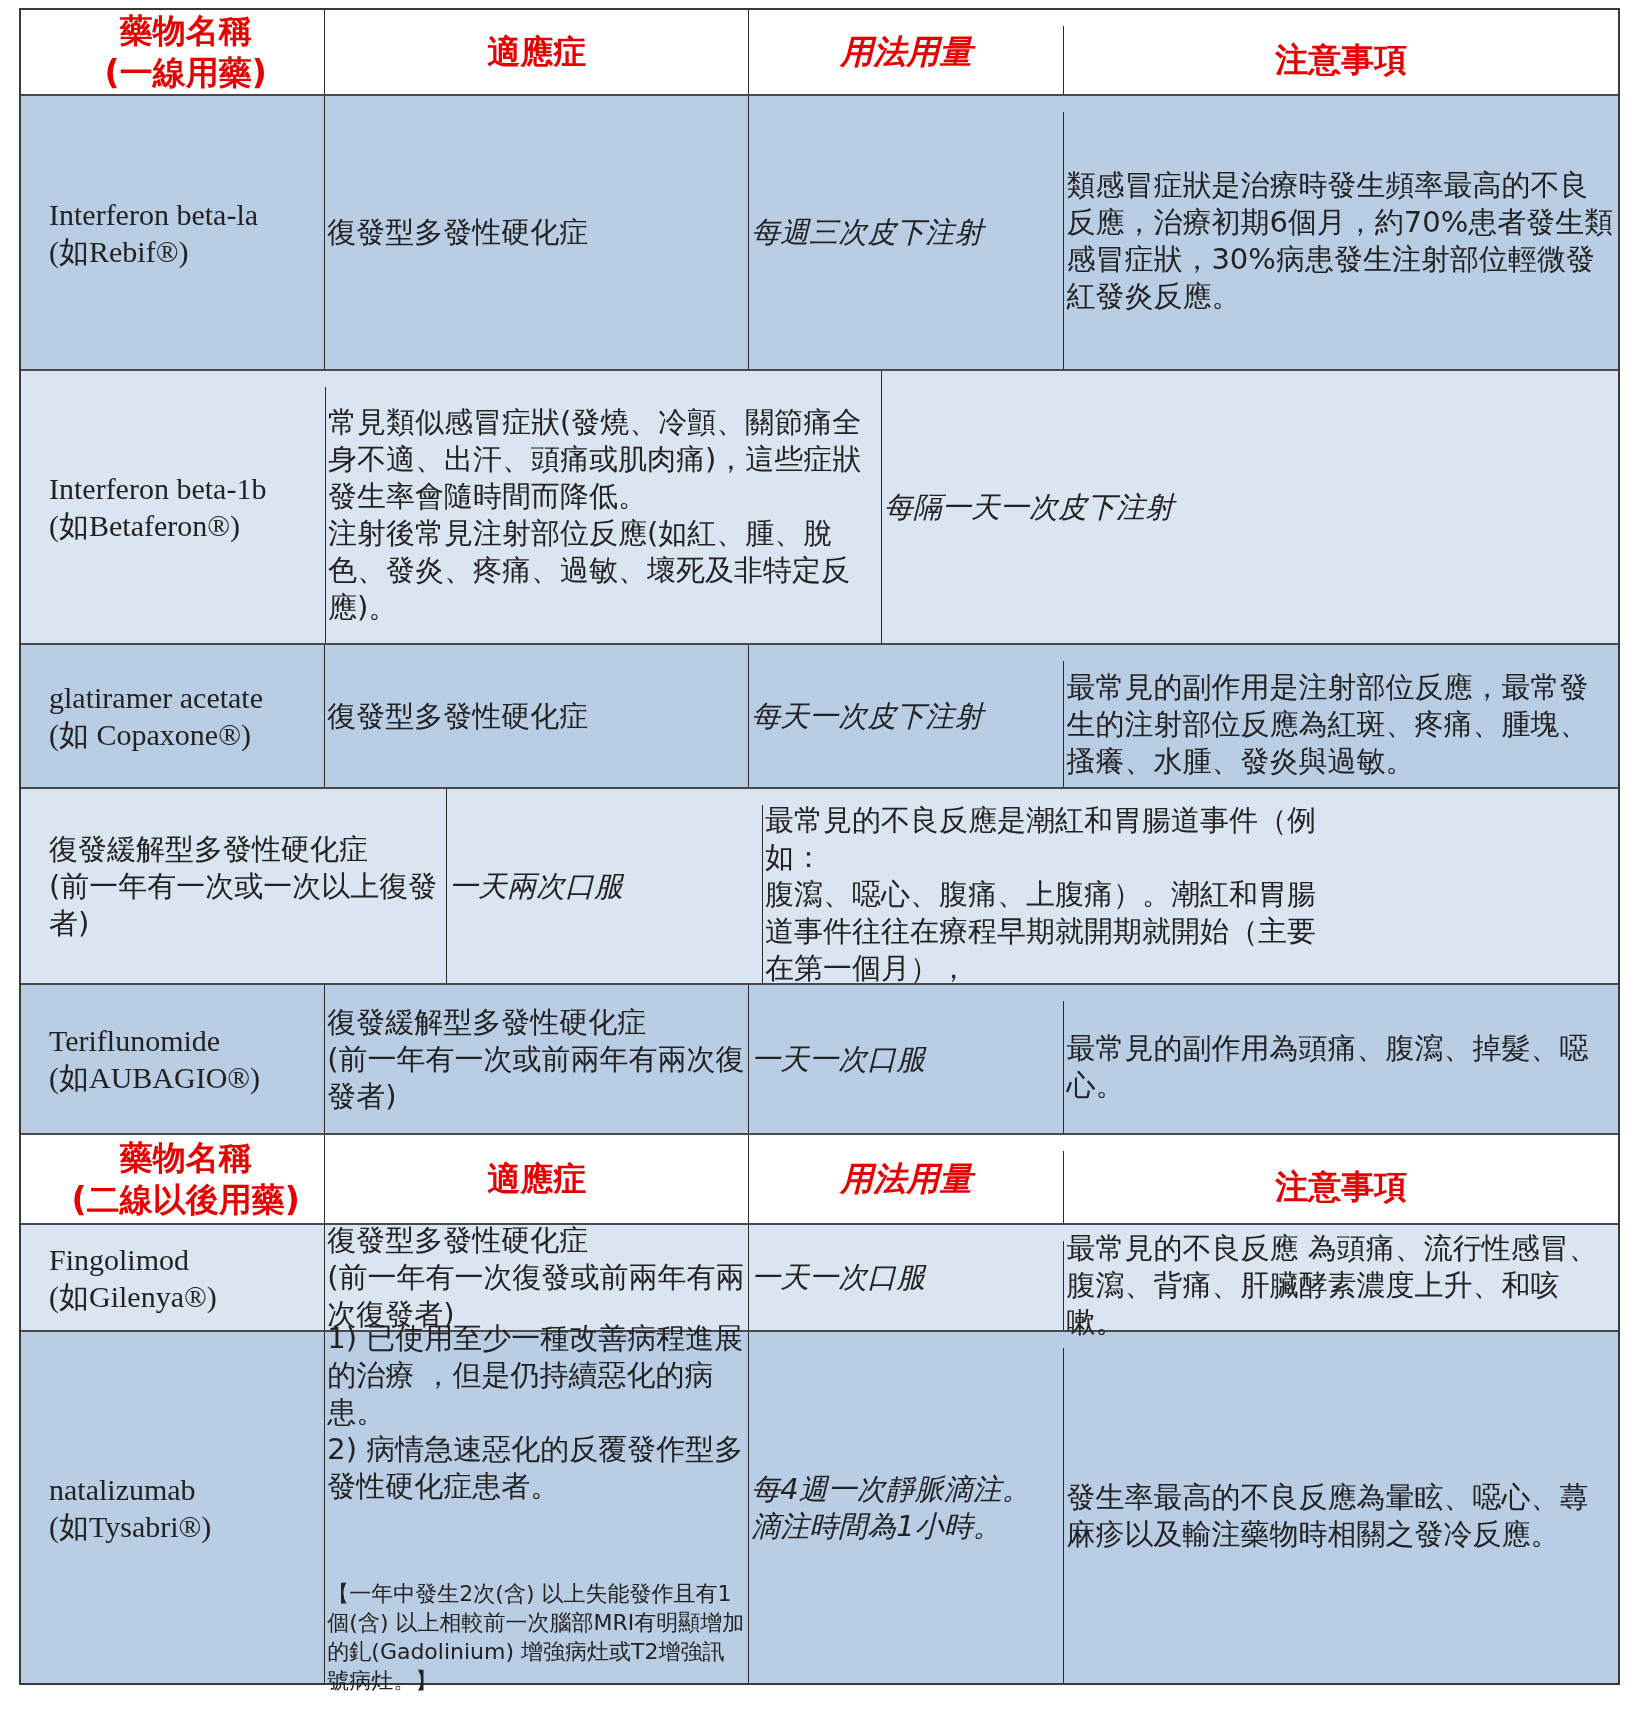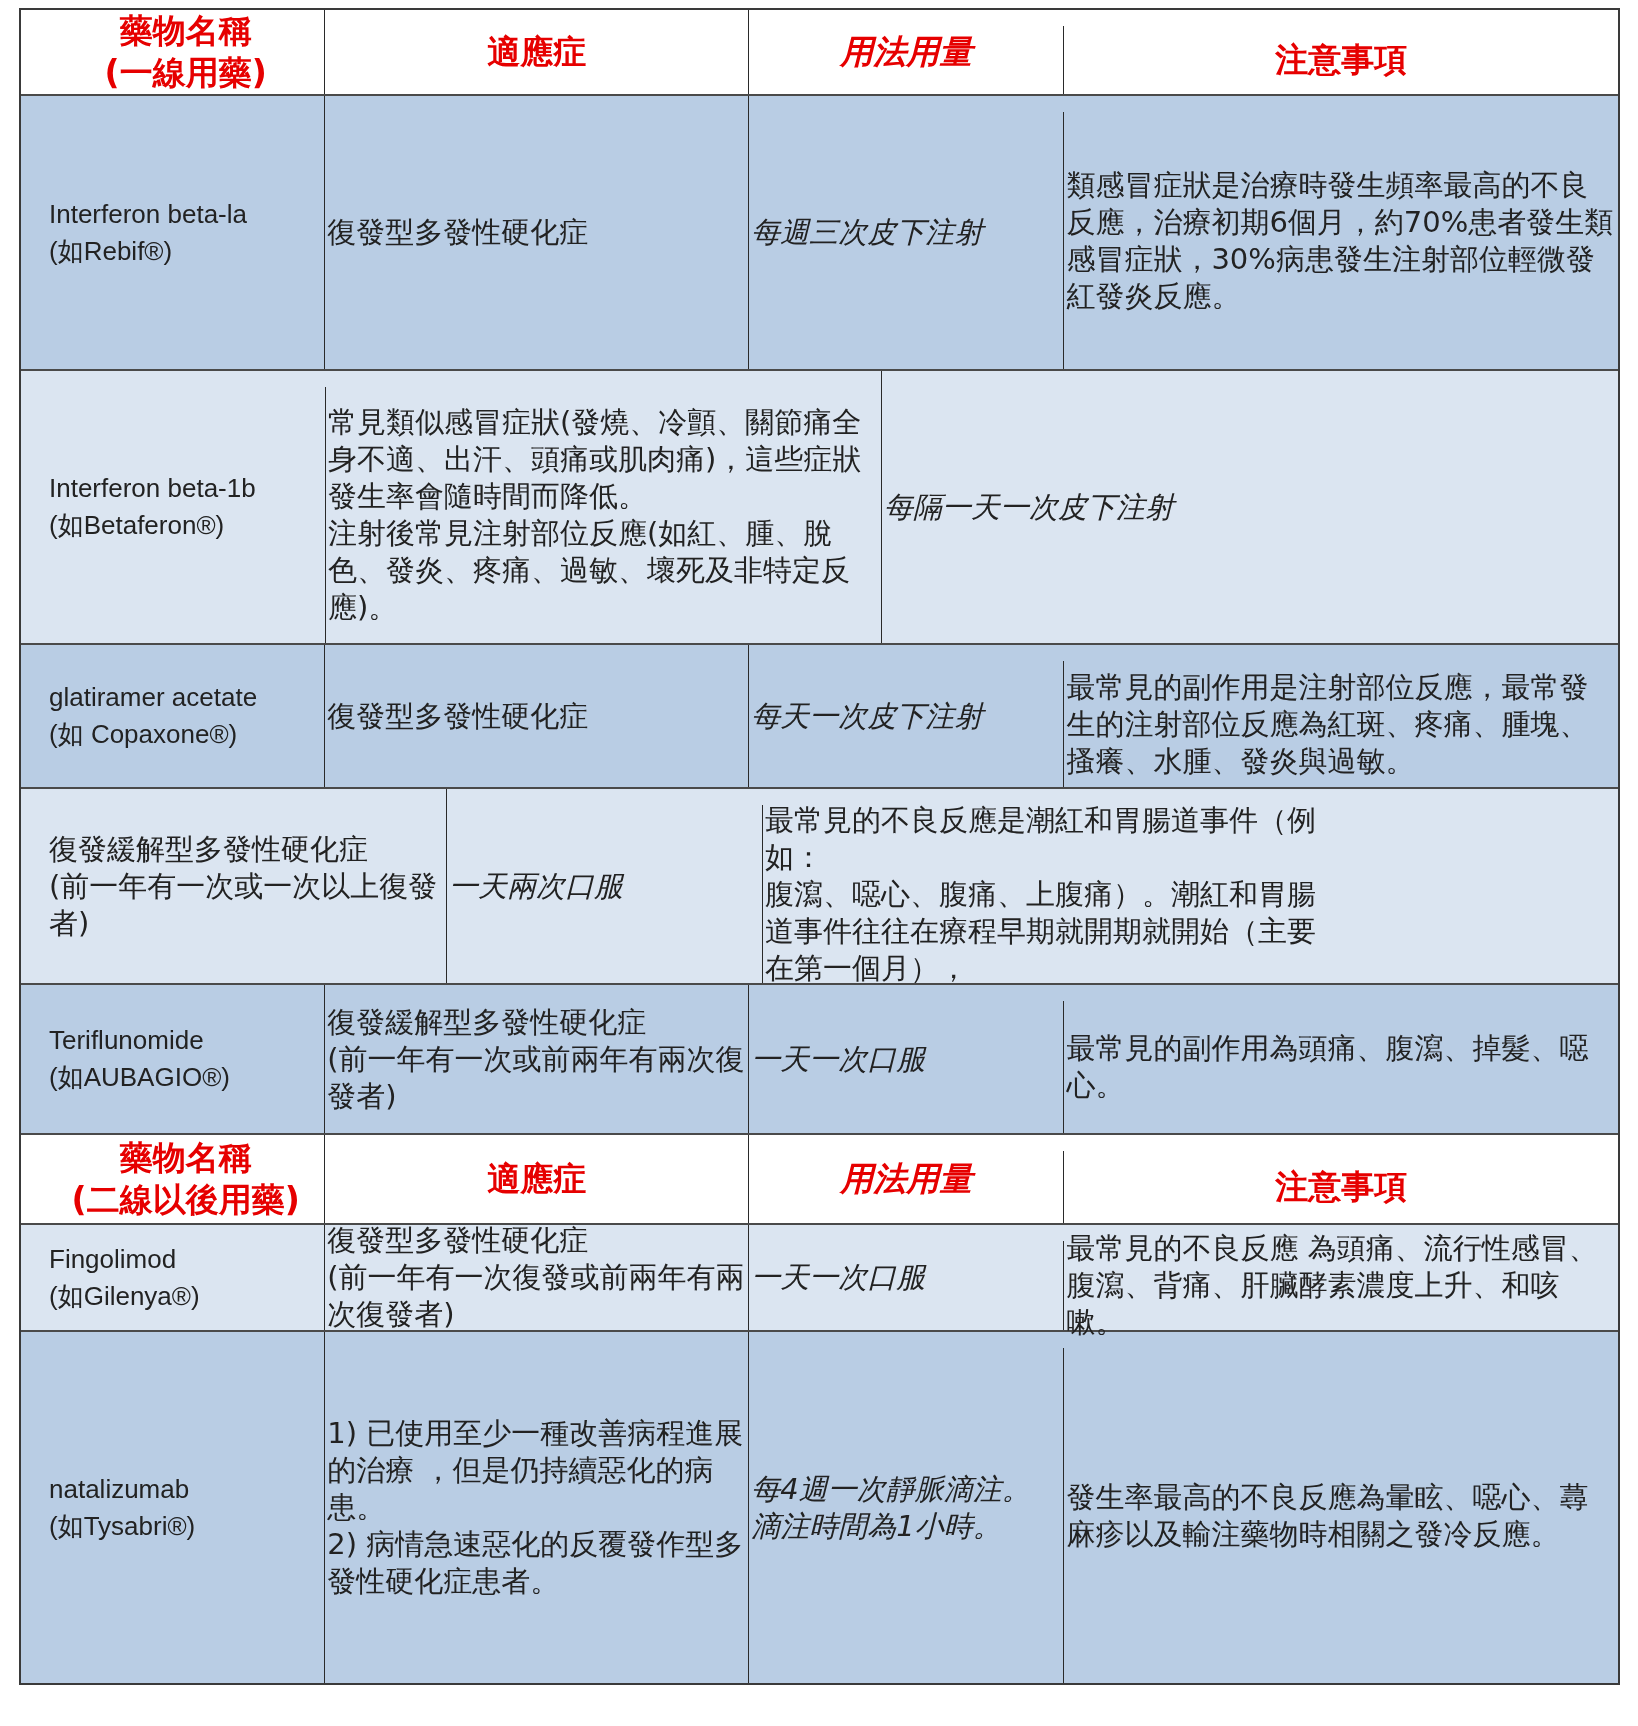--- a/index.html
+++ b/index.html
@@ -10,21 +10,21 @@
   .cell { box-sizing: border-box; border-left: 1px solid #2a2a2a; display: flex; align-items: center; color: #222; font-size: 29px; line-height: 37px; padding: 0 2px; white-space: pre-wrap; word-break: break-all; }
   .cell:first-child { border-left: none; padding-left: 28px; }
   .c1 { width: 304px; }
   .c2 { width: 425px; }
   .c3 { width: 316px; font-style: italic; }
   .c4 { width: 556px; margin-top: 16px; }
   .hdr { background: #ffffff; }
   .hdr .cell { justify-content: center; text-align: center; color: #e60000; font-weight: bold; font-size: 33px; line-height: 42px; }
   .dark { background: #b9cde4; }
   .light { background: #dbe5f1; }
-  .name { font-family: Liberation Sans, sans-serif; font-size: 26px; line-height: 37px; }
+  .name { font-family: Liberation Serif, serif; font-size: 30px; line-height: 37px; }
   .note-small { font-size: 22px; line-height: 29px; display: block; }
   .txtblock { display: block; }
 </style>
 </head>
 <body>
 
 <div class="tbl">
 
   <div class="row hdr" style="height:84px;">
     <div class="cell c1">藥物名稱
@@ -92,20 +92,21 @@
     <div class="cell c4">最常見的不良反應 為頭痛、流行性感冒、腹瀉、背痛、肝臟酵素濃度上升、和咳嗽。</div>
   </div>
 
   <div class="row dark" style="height:353px;">
     <div class="cell c1 name">natalizumab
 (如Tysabri®)</div>
     <div class="cell c2">
       <div class="txtblock">
         <span class="txtblock">1) 已使用至少一種改善病程進展的治療 ，但是仍持續惡化的病患。
 2) 病情急速惡化的反覆發作型多發性硬化症患者。</span>
+        <span class="note-small">【一年中發生2次(含) 以上失能發作且有1個(含) 以上相較前一次腦部MRI有明顯增加的釓(Gadolinium) 增強病灶或T2增強訊號病灶。】</span>
       </div>
     </div>
     <div class="cell c3">每4週一次靜脈滴注。
 滴注時間為1小時。</div>
     <div class="cell c4">發生率最高的不良反應為暈眩、噁心、蕁麻疹以及輸注藥物時相關之發冷反應。</div>
   </div>
 
 </div>
 
 </body></html>

